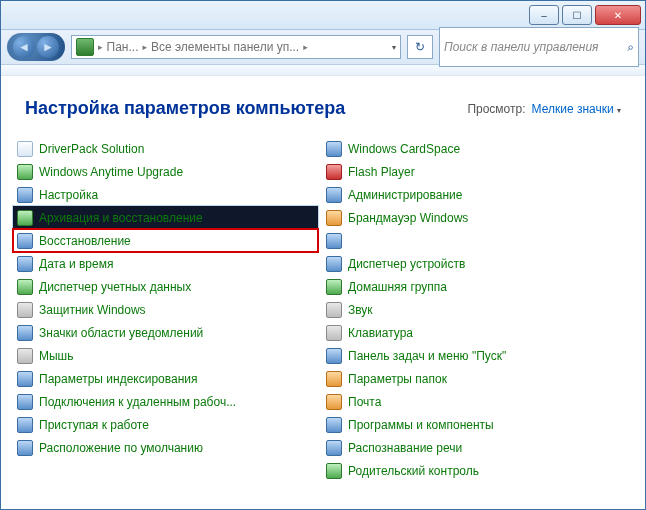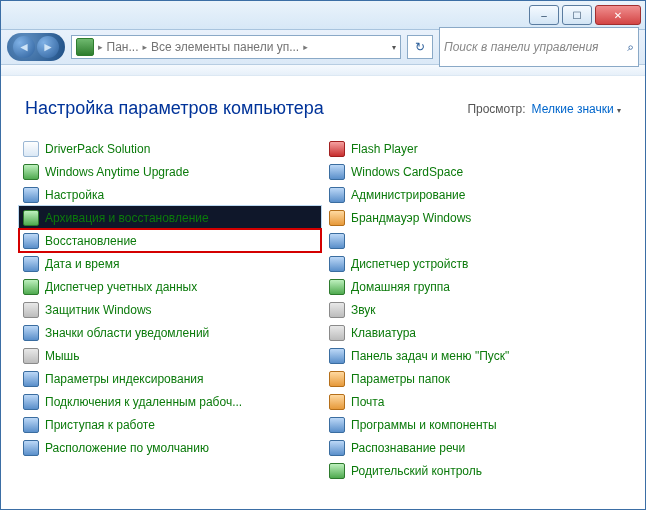--- a/index.html
+++ b/index.html
@@ -16,25 +16,25 @@
   .addrbar .crumb{white-space:nowrap;color:#737373}
   .addrbar .sep{color:#777;font-size:9px}
   .addrbar .cpicon{width:16px;height:16px;background:linear-gradient(#6fb96f,#2e7d2e);border:1px solid #2e7d2e;border-radius:2px}
   .refreshbox{width:24px;height:22px;border:1px solid #8aa9c7;background:#fff;display:flex;align-items:center;justify-content:center;color:#2a5d99;font-size:12px}
   .searchbox{width:190px;height:22px;border:1px solid #8aa9c7;background:#fff;display:flex;align-items:center;padding:8px 4px;color:#888;font-style:italic;justify-content:space-between}
   .searchbox .mag{font-style:normal;color:#2a5d99}
   
   .cmdbar{height:10px;background:linear-gradient(#f6fafe,#e7f0f9);border-bottom:1px solid #dce8f3}
   
   .header{padding:22px 24px 14px 24px;display:flex;align-items:center;justify-content:space-between}
-  .header h1{margin:0;font-weight:400;font-size:18px;color:#003399}
+  .header h1{margin:0;font-weight:700;font-size:18px;color:#003399}
   .viewby{font-size:12px;color:#555;display:flex;align-items:flex-end;gap:6px}
   .viewby a{color:#0066cc;text-decoration:none}
   
-  .items{display:flex;padding:4px 18px 10px 18px;gap:4px}
+  .items{display:flex;padding:4px 18px 10px 12px;gap:4px}
   .col{flex:1}
   .item{display:flex;align-items:center;height:23px;padding:0 4px;gap:6px;color:#0b7a0b;cursor:default;white-space:nowrap}
   .item .icon{width:16px;height:16px;flex:0 0 16px;display:flex;align-items:center;justify-content:center;font-size:12px}
   .item.hover{background:#0f172a;outline:1px solid #bcd8f0}
   .item.highlight{outline:2px solid #d40000;outline-offset:-1px}
   
   .ic{width:16px;height:16px;border:1px solid #9bb7d4;background:linear-gradient(#fefefe,#dbe8f5);border-radius:2px;box-sizing:border-box}
   .ic.red{background:linear-gradient(#f5a0a0,#c72f2f);border-color:#a12020}
   .ic.green{background:linear-gradient(#bdf0bd,#4faa4f);border-color:#2d7a2d}
   .ic.blue{background:linear-gradient(#bcd8f7,#5a8fca);border-color:#3a6da0}
@@ -183,34 +183,34 @@
         <div class="item">
           <span class="icon">
             <span class="ic blue"></span>
           </span>
           <span>Расположение по умолчанию</span>
         </div>
       </div>
     <div class="col" id="col-right">
         <div class="item">
           <span class="icon">
+            <span class="ic blue"></span>
+          </span>
+          <span>Windows CardSpace</span>
+        </div>
+        <div class="item">
+          <span class="icon">
             <span class="ic red"></span>
           </span>
           <span>Flash Player</span>
         </div>
         <div class="item">
           <span class="icon">
             <span class="ic blue"></span>
           </span>
-          <span>Windows CardSpace</span>
-        </div>
-        <div class="item">
-          <span class="icon">
-            <span class="ic blue"></span>
-          </span>
           <span>Администрирование</span>
         </div>
         <div class="item">
           <span class="icon">
             <span class="ic orange"></span>
           </span>
           <span>Брандмауэр Windows</span>
         </div>
         <div class="item">
           <span class="icon">

